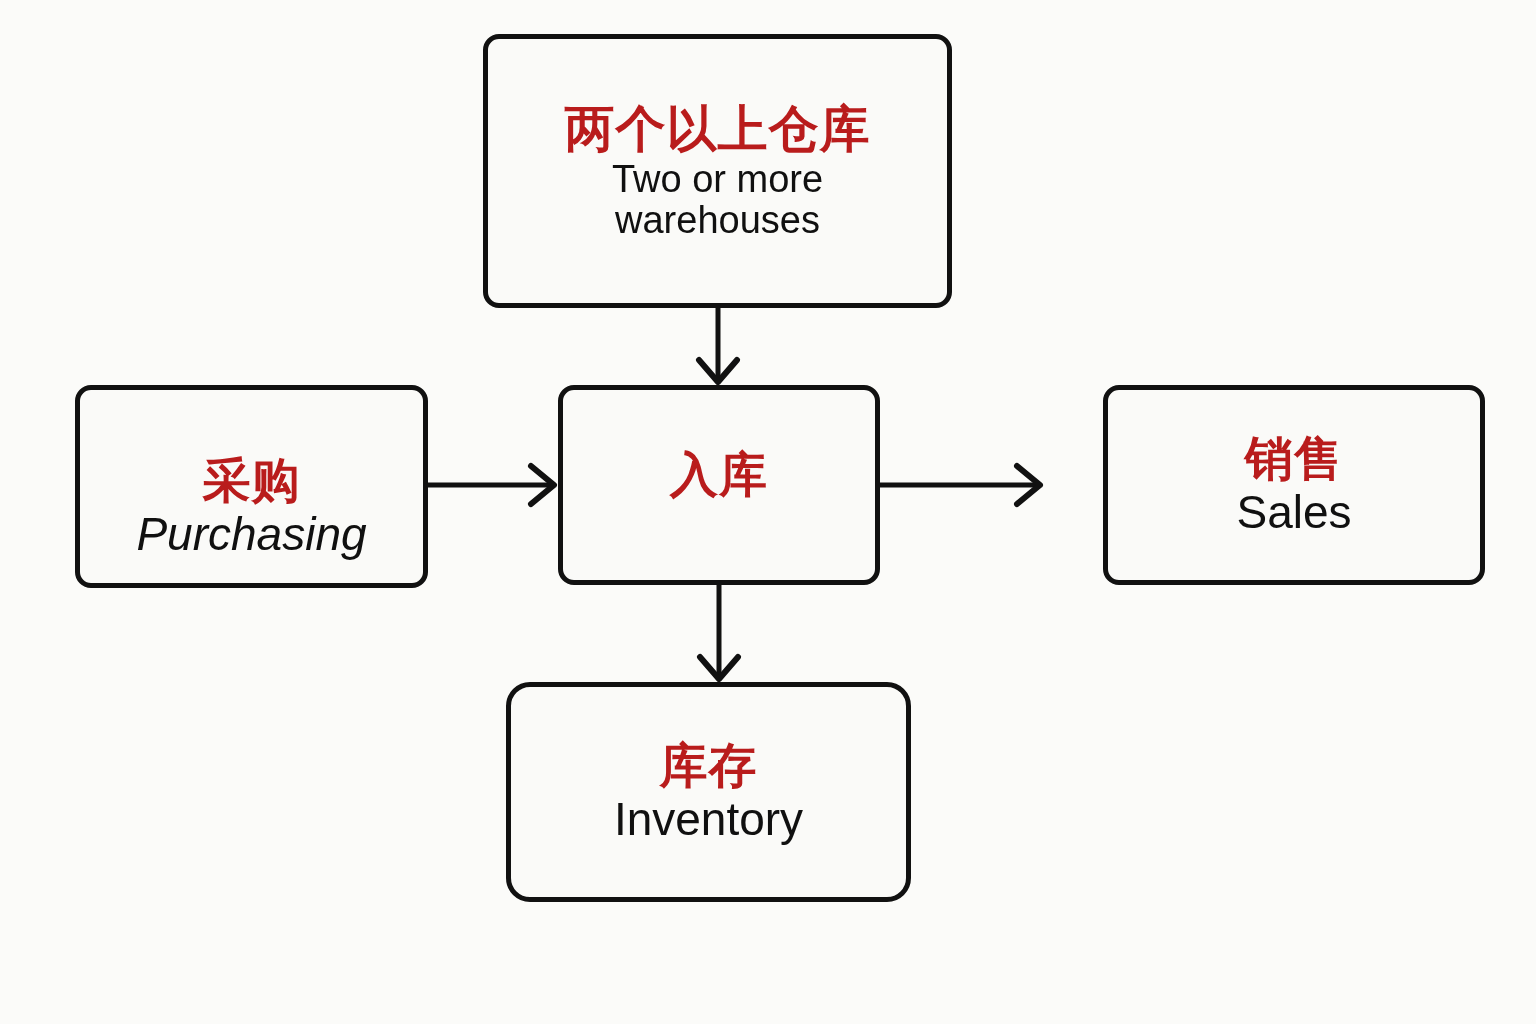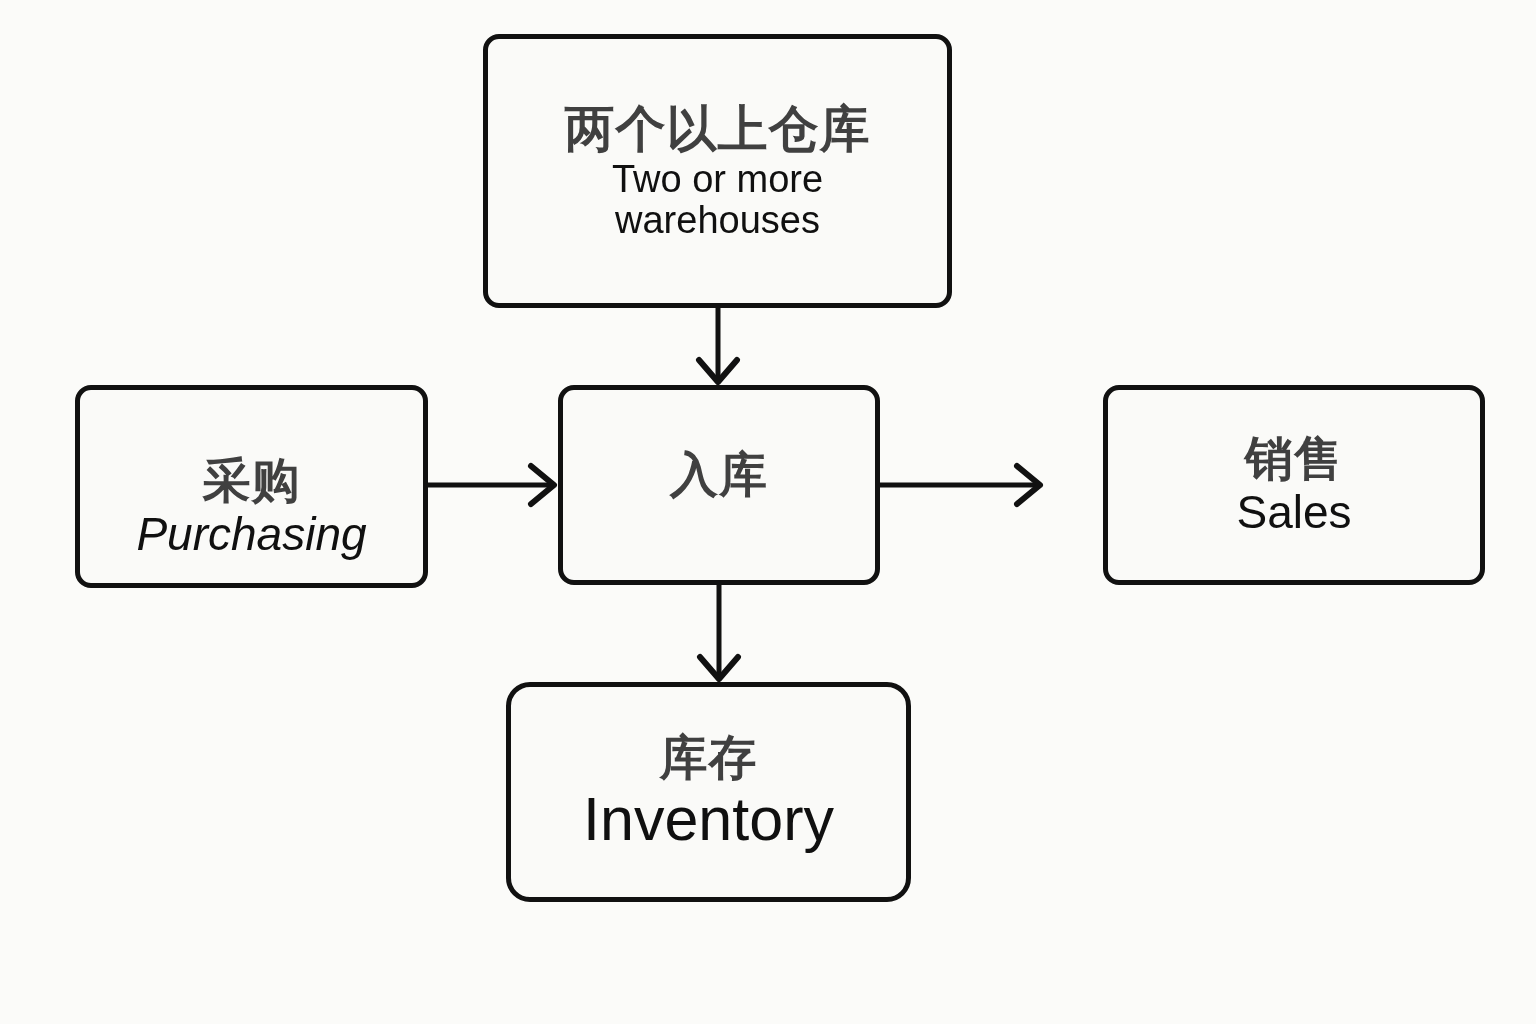--- a/index.html
+++ b/index.html
@@ -34,21 +34,21 @@
     border: 5px solid #111111;
     display: flex;
     flex-direction: column;
     align-items: center;
     justify-content: center;
     text-align: center;
     z-index: 2;
   }
   .node-zh {
     font-weight: 700;
-    color: #404040;
+    color: #b91c1c;
     line-height: 1.12;
     letter-spacing: 1px;
     white-space: pre-line;
   }
   .node-en {
     font-weight: 400;
     color: #101010;
     line-height: 1.08;
     white-space: pre-line;
   }
@@ -85,21 +85,21 @@
   }
   #node-sales .node-zh { font-size: 48px; margin-bottom: 2px; }
   #node-sales .node-en { font-size: 46px; }
 
   #node-inventory {
     left: 506px; top: 682px;
     width: 405px; height: 220px;
     border-radius: 24px;
   }
   #node-inventory .node-zh { font-size: 48px; margin-bottom: 2px; }
-  #node-inventory .node-en { font-size: 61px; }
+  #node-inventory .node-en { font-size: 46px; }
 </style>
 </head>
 <body>
 
 <div id="canvas">
 
   <svg id="edges" viewBox="0 0 1536 1024" width="1536" height="1024" xmlns="http://www.w3.org/2000/svg">
 
     <g>
       <line x1="718" y1="308" x2="718" y2="378" stroke="#111111" stroke-width="5" stroke-linecap="butt"></line>

